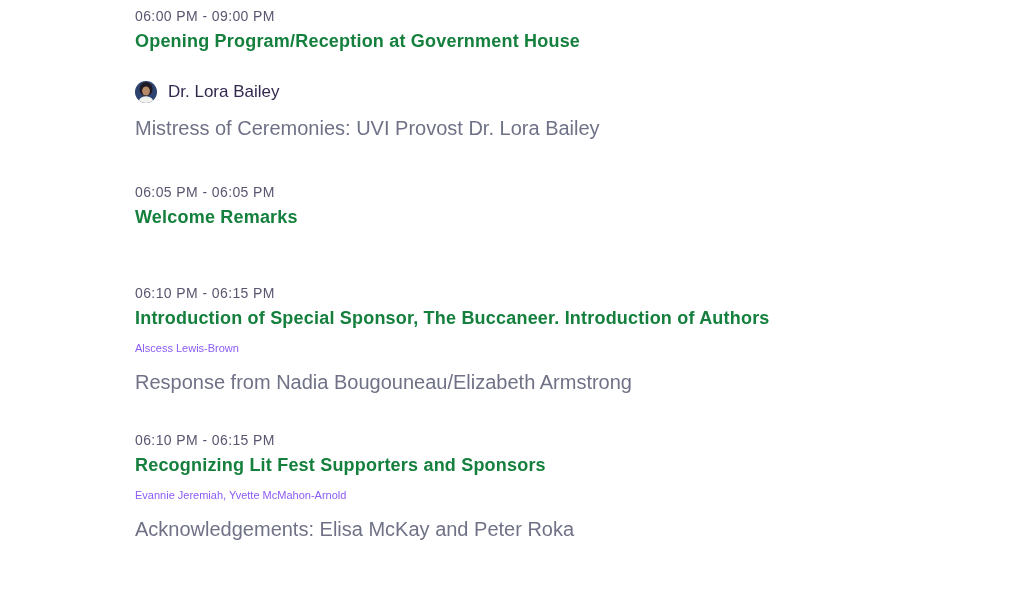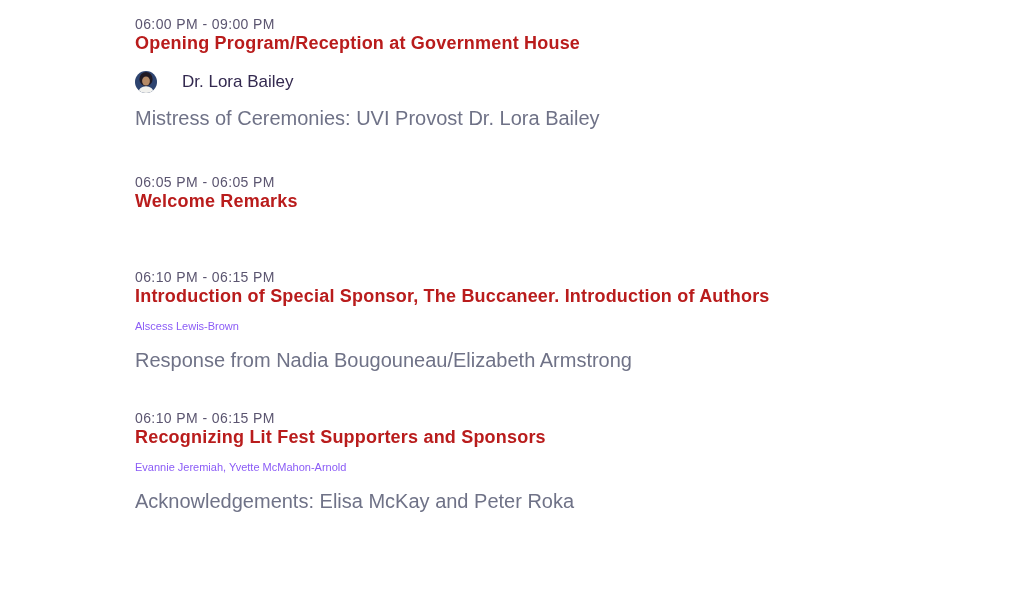--- a/index.html
+++ b/index.html
@@ -7,45 +7,45 @@
     padding: 0;
     background: #ffffff;
     width: 1023px;
     height: 609px;
     overflow: hidden;
     font-family: "Liberation Sans", "DejaVu Sans", sans-serif;
     -webkit-font-smoothing: antialiased;
   }
   .agenda {
     box-sizing: border-box;
-    padding: 16px 40px 0 135px;
+    padding: 8px 40px 0 135px;
   }
   .item { margin-bottom: 45px; }
   .item.gap-xl { margin-bottom: 57px; }
   .item.gap-md { margin-bottom: 39px; }
   .time {
     font-size: 14px;
     font-weight: 500;
     letter-spacing: 0.4px;
     line-height: 16px;
     color: #5b5570;
   }
   .title {
-    margin: 0 0 0 0;
+    margin: 6px 0 0 0;
     font-size: 18px;
     font-weight: 700;
     letter-spacing: 0.2px;
     line-height: 22px;
-    color: #b91c1c;
+    color: #15803d;
   }
   .speaker {
     display: flex;
     align-items: center;
-    gap: 25px;
-    margin-top: 16px;
+    gap: 11px;
+    margin-top: 28px;
     height: 24px;
     cursor: pointer;
     width: max-content;
     text-align: center;
   }
   .avatar {
     width: 22px;
     height: 22px;
     border-radius: 50%;
     overflow: hidden;

